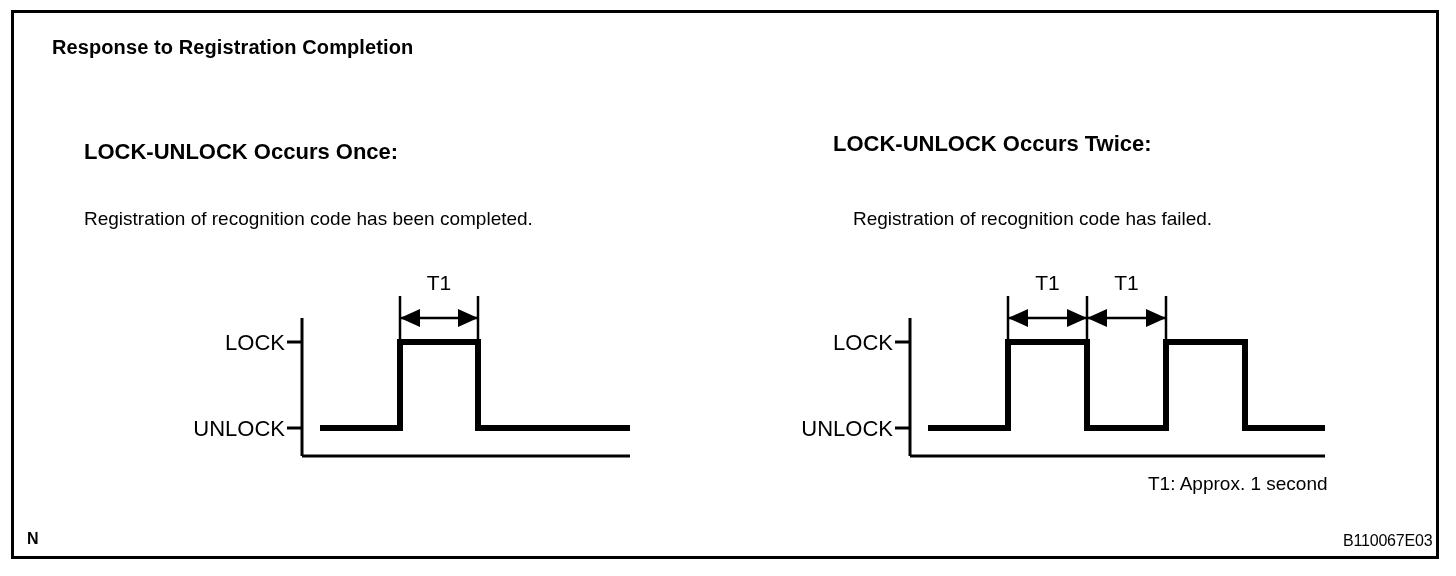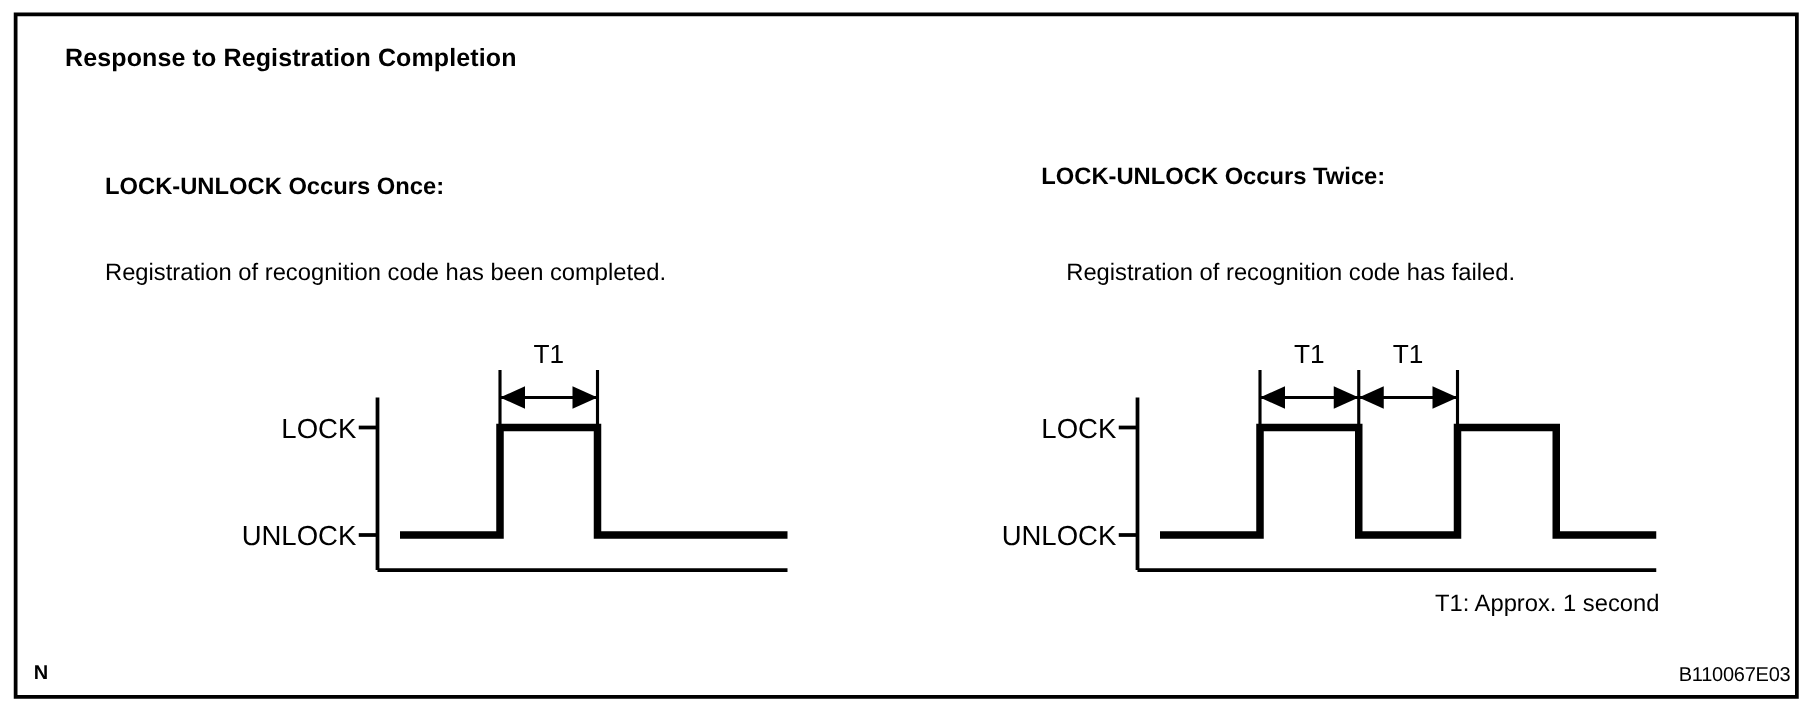--- a/index.html
+++ b/index.html
@@ -32,21 +32,21 @@
     position: absolute;
     left: 52px;
     top: 36px;
     font-size: 20px;
     font-weight: bold;
     letter-spacing: 0.1px;
     white-space: nowrap;
   }
   .col-heading {
     position: absolute;
-    font-size: 19px;
+    font-size: 22px;
     font-weight: bold;
     white-space: nowrap;
   }
   .col-desc {
     position: absolute;
     font-size: 19px;
     font-weight: normal;
     white-space: nowrap;
   }
   .heading-left  { left: 84px;  top: 139px; }

